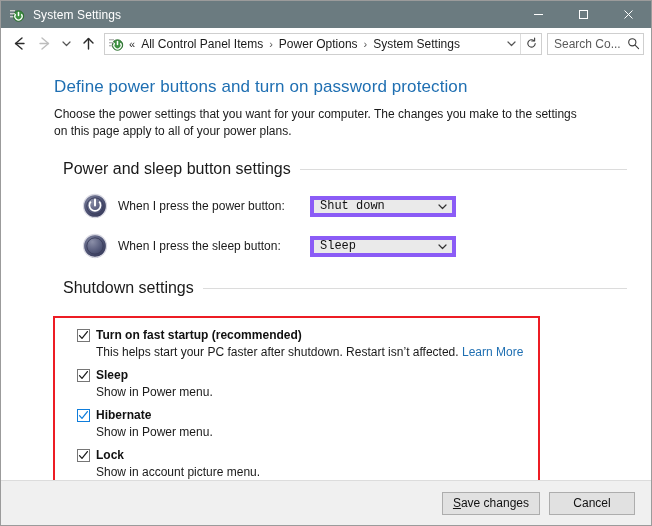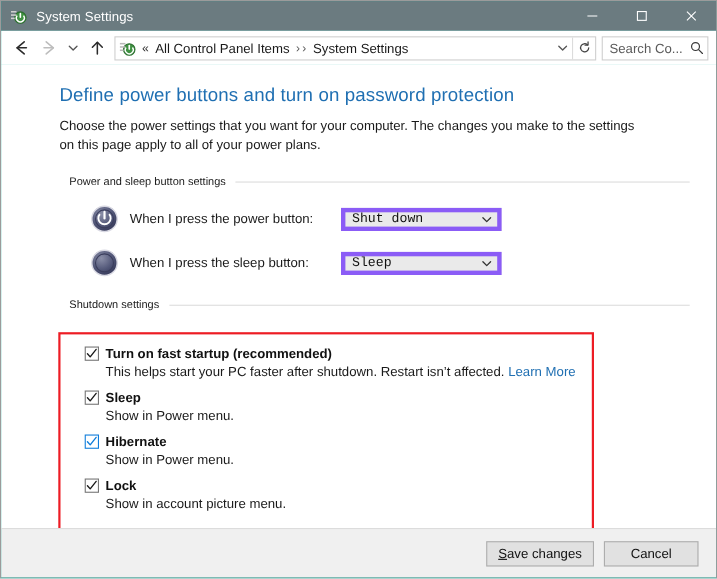--- a/index.html
+++ b/index.html
@@ -10,21 +10,21 @@
   body {
     font-family: "Liberation Sans", sans-serif;
     -webkit-font-smoothing: antialiased;
   }
 
   .window {
     position: relative;
     width: 652px;
     height: 526px;
     box-sizing: border-box;
-    background: #14b8a6;
+    background: #f97316;
     border: 1px solid #9b9b9b;
     overflow: hidden;
     display: flex;
     flex-direction: column;
   }
 
   
   .titlebar {
     height: 27px;
     background: #6b7b80;
@@ -194,21 +194,21 @@
     margin: 0 0 20px 0;
     max-width: 533px;
   }
 
   .section {
     margin-bottom: 0;
   }
   .section-head {
     display: flex;
     align-items: center;
-    font-size: 10px;
+    font-size: 16px;
     color: #1a1a1a;
     padding-left: 9px;
     margin-bottom: 8px;
   }
   .section-head .hline {
     flex: 1 1 auto;
     height: 1px;
     background: #dcdcdc;
     margin-left: 9px;
     margin-right: 2px;
@@ -403,20 +403,21 @@
           <path d="M6.6 7.2 A3.6 3.6 0 1 0 12.4 7.2" fill="none" stroke="#ffffff" stroke-width="1.3"></path>
           <rect x="1" y="3" width="5" height="1.4" fill="#b9b9b9"></rect>
           <rect x="1" y="6" width="5" height="1.4" fill="#b9b9b9"></rect>
           <rect x="1" y="9" width="3.4" height="1.4" fill="#b9b9b9"></rect>
         </svg>
       </div>
       <div class="crumbs">
         <span class="crumb-chev">«</span>
         <span class="crumb">All Control Panel Items</span>
         <span class="crumb-sep">›</span>
+        <span class="crumb">Power Options</span>
         <span class="crumb-sep">›</span>
         <span class="crumb">System Settings</span>
       </div>
       <div class="addr-drop">
         <svg width="11" height="11" viewBox="0 0 11 11">
             <path d="M2 4 L5.5 7.5 L9 4" fill="none" stroke="#555555" stroke-width="1.2" stroke-linecap="round" stroke-linejoin="round"></path>
           </svg>
       </div>
       <div class="addr-refresh">
         <svg width="13" height="13" viewBox="0 0 13 13">

